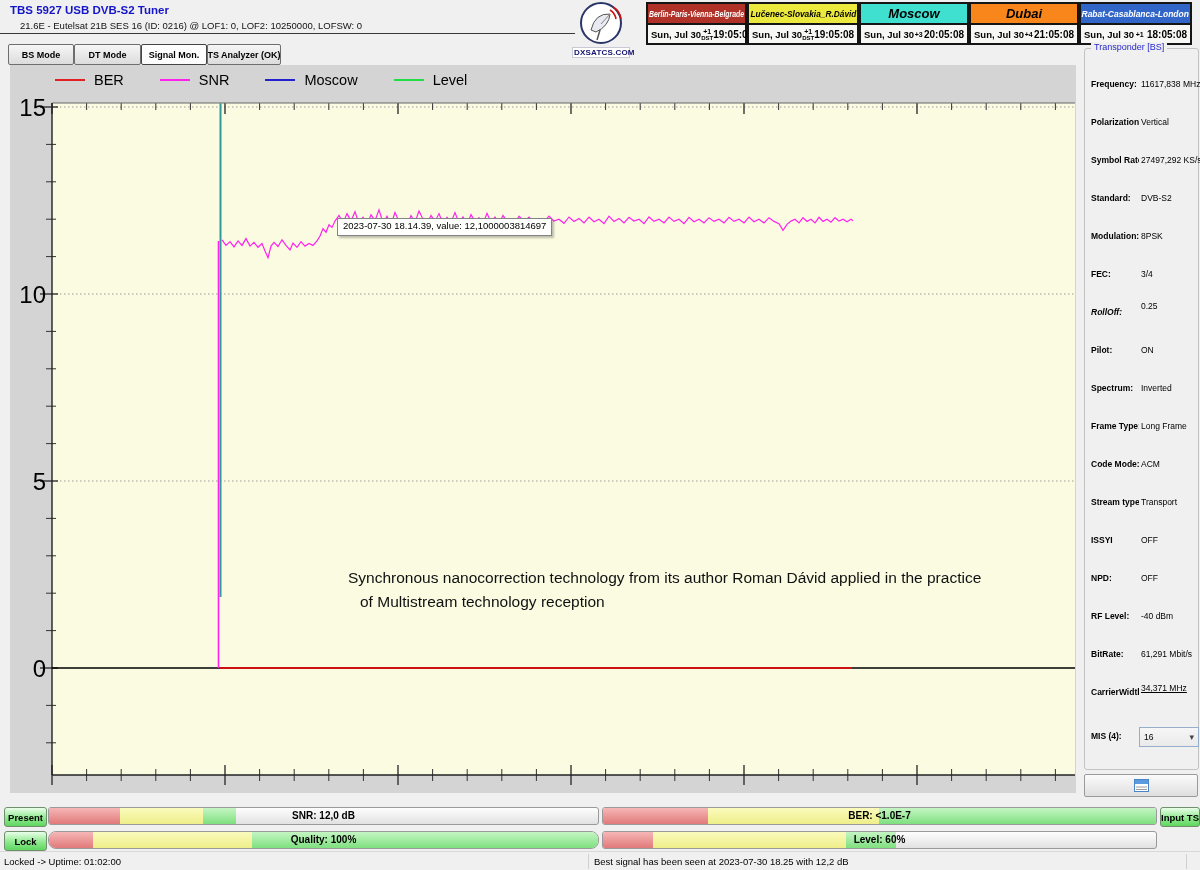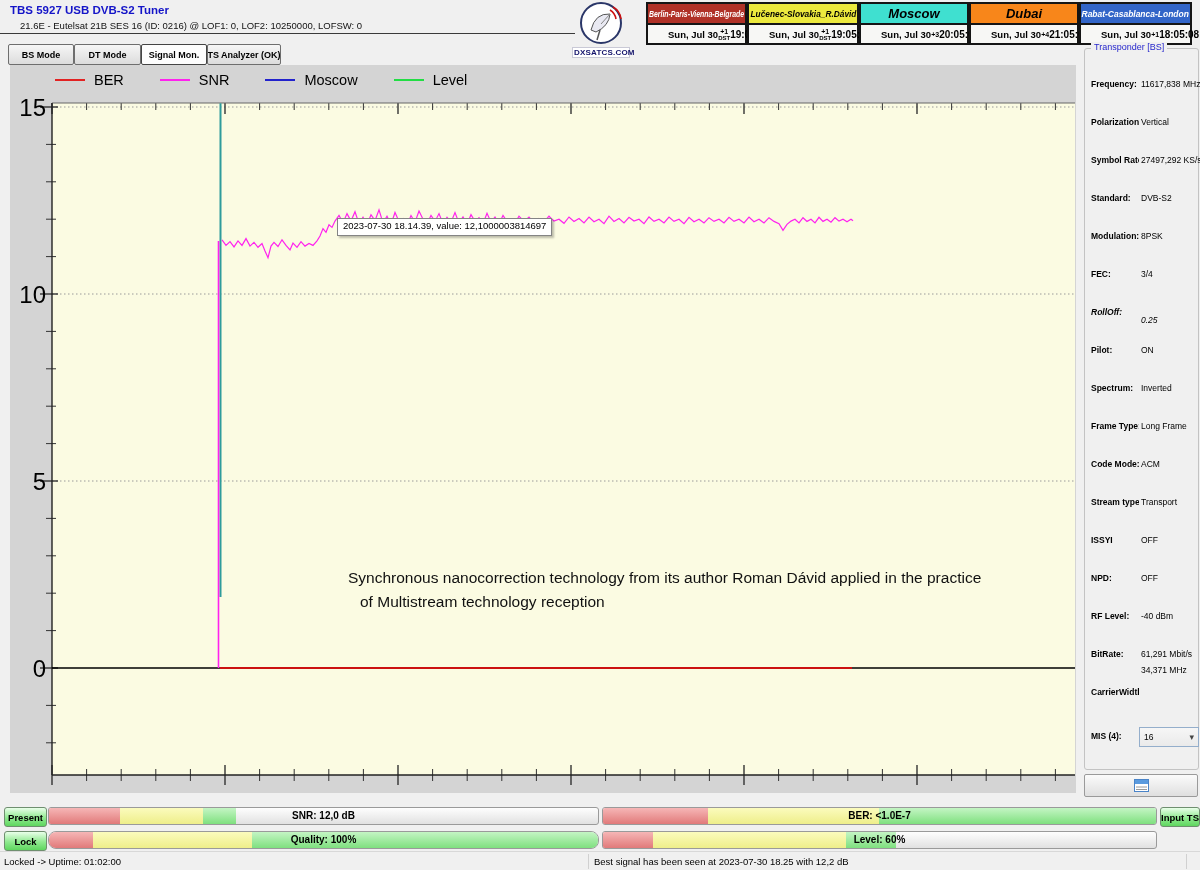--- a/index.html
+++ b/index.html
@@ -13,21 +13,21 @@
   
   #logo{left:572px;top:1px;width:58px;height:52px;text-align:center;}
   #logo-banner{font:bold 8px "Liberation Sans",sans-serif;color:#13136b;letter-spacing:.2px;background:#fff;border:1px solid #c9c9d6;padding:0 1px;margin-top:-4px;position:relative;}
   
   #clocks{left:646px;top:2px;display:flex;}
   .clock{display:flex;flex-direction:column;}
   .clock-name{height:19px;border:2px solid #151515;display:flex;align-items:center;justify-content:center;
       font-style:italic;font-weight:bold;overflow:hidden;white-space:nowrap;}
   .clock-time{height:18px;border:2px solid #151515;border-top:none;background:#f7f7f5;
       display:flex;align-items:center;padding:0 3px;white-space:nowrap;}
-  .clock-date{font:bold 9.5px "Liberation Sans",sans-serif;margin-left:17px;}
+  .clock-date{font:bold 9.5px "Liberation Sans",sans-serif;}
   .clock-off{display:flex;flex-direction:column;align-items:center;line-height:6px;margin:0 auto;}
   .clock-off .o1{font:bold 7px "Liberation Sans",sans-serif;}
   .clock-off .o2{font:bold 6px "Liberation Sans",sans-serif;}
   .clock-hms{font:bold 10px "Liberation Sans",sans-serif;margin-left:auto;}
   
   .tab{position:absolute;top:44px;height:19px;border:1px solid #6e6e6e;border-radius:2px;
        background:linear-gradient(#f6f6f6,#dcdcdc);font:600 9px "Liberation Sans",sans-serif;
        display:flex;align-items:center;justify-content:center;white-space:nowrap;overflow:hidden;}
   .tab.active{background:#fdfdfd;border-color:#444;}
   
@@ -298,41 +298,41 @@
         <div class="fld-value" style="top: 68px;">Vertical</div>
         <div class="fld-label" style="top: 106px;"><span class="fit">Symbol Rate:</span></div>
         <div class="fld-value" style="top: 106px;">27497,292 KS/s</div>
         <div class="fld-label" style="top: 144px;"><span class="fit">Standard:</span></div>
         <div class="fld-value" style="top: 144px;">DVB-S2</div>
         <div class="fld-label" style="top: 182px;"><span class="fit">Modulation:</span></div>
         <div class="fld-value" style="top: 182px;">8PSK</div>
         <div class="fld-label" style="top: 220px;"><span class="fit">FEC:</span></div>
         <div class="fld-value" style="top: 220px;">3/4</div>
         <div class="fld-label" style="top: 258px; font-style: italic;"><span class="fit">RollOff:</span></div>
-        <div class="fld-value" style="top: 266px; font-style: italic;">0.25</div>
+        <div class="fld-value" style="top: 252px;">0.25</div>
         <div class="fld-label" style="top: 296px;"><span class="fit">Pilot:</span></div>
         <div class="fld-value" style="top: 296px;">ON</div>
         <div class="fld-label" style="top: 334px;"><span class="fit">Spectrum:</span></div>
         <div class="fld-value" style="top: 334px;">Inverted</div>
         <div class="fld-label" style="top: 372px;"><span class="fit">Frame Type:</span></div>
         <div class="fld-value" style="top: 372px;">Long Frame</div>
         <div class="fld-label" style="top: 410px;"><span class="fit">Code Mode:</span></div>
         <div class="fld-value" style="top: 410px;">ACM</div>
         <div class="fld-label" style="top: 448px;"><span class="fit">Stream type:</span></div>
         <div class="fld-value" style="top: 448px;">Transport</div>
         <div class="fld-label" style="top: 486px;"><span class="fit">ISSYI</span></div>
         <div class="fld-value" style="top: 486px;">OFF</div>
         <div class="fld-label" style="top: 524px;"><span class="fit">NPD:</span></div>
         <div class="fld-value" style="top: 524px;">OFF</div>
         <div class="fld-label" style="top: 562px;"><span class="fit">RF Level:</span></div>
         <div class="fld-value" style="top: 562px;">-40 dBm</div>
         <div class="fld-label" style="top: 600px;"><span class="fit">BitRate:</span></div>
         <div class="fld-value" style="top: 600px;">61,291 Mbit/s</div>
         <div class="fld-label" style="top: 638px;"><span class="fit">CarrierWidth:</span></div>
-        <div class="fld-value" style="top: 616px;">34,371 MHz</div>
+        <div class="fld-value" style="top: 634px; text-decoration: underline;">34,371 MHz</div>
       </div>
     <div class="fld-label" id="mis-label" style="top: 682px;">MIS (4):</div>
     <div id="mis-box" style="top:678px">
       <span>16</span>
       <span class="chev">▾</span>
     </div>
   </div>
   <div class="abs" id="log-btn">
     <svg width="15" height="13" viewBox="0 0 15 13">
       <rect x="0.5" y="0.5" width="14" height="12" fill="#ffffff" stroke="#4a84c8"></rect>

